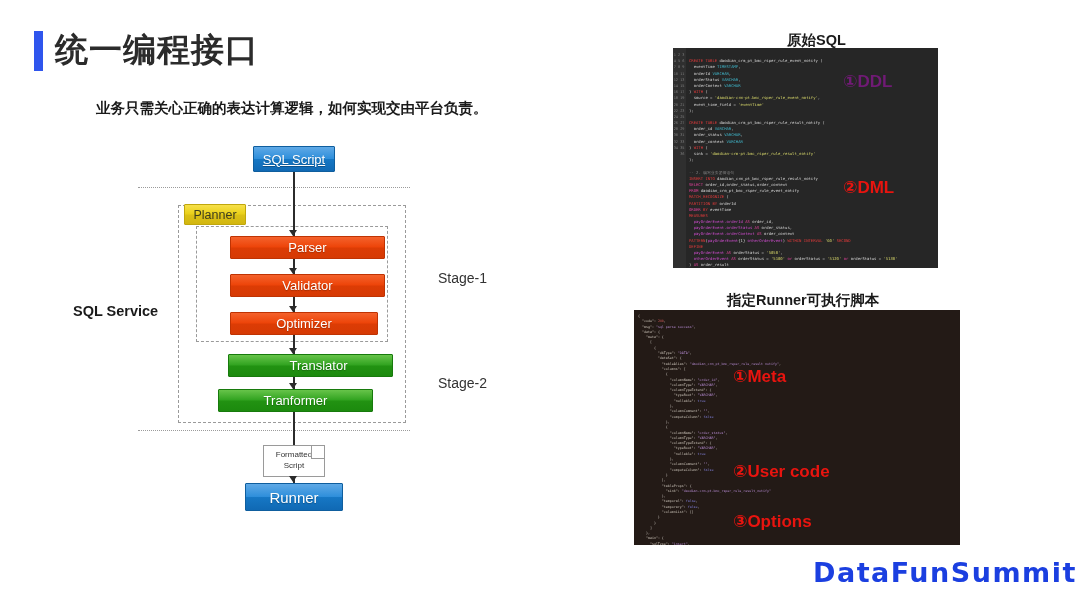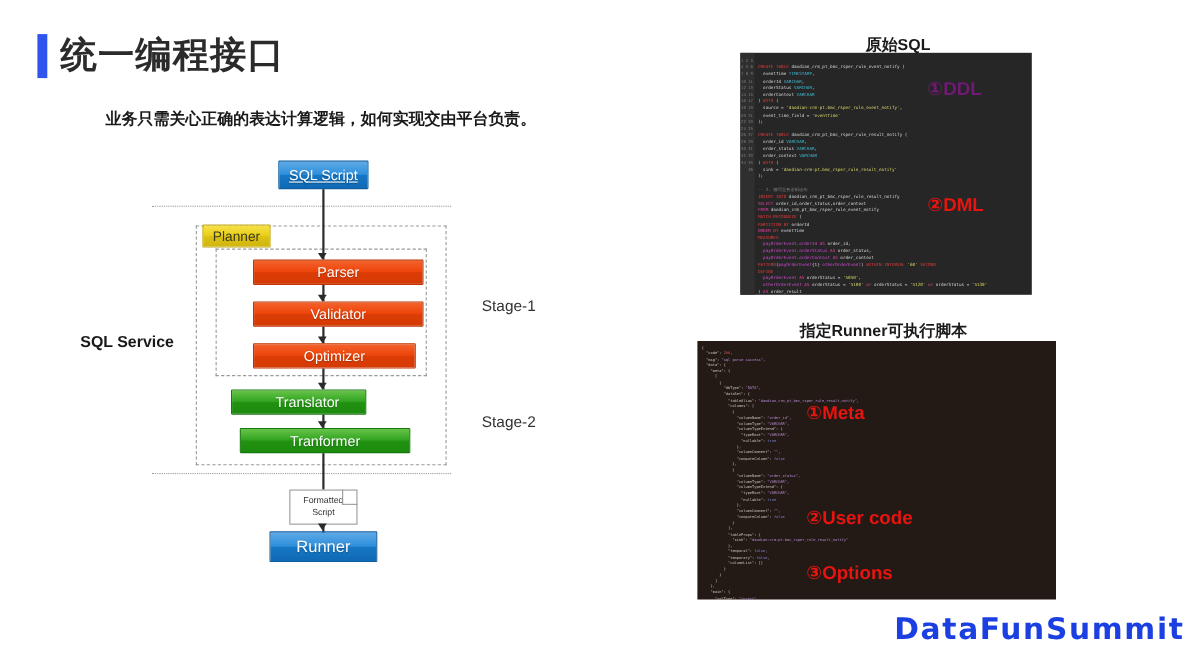--- a/index.html
+++ b/index.html
@@ -87,21 +87,21 @@
     color: #3c3c1e;
     text-shadow: none;
     font-size: 12.5px;
   }
 
   #n-sqlscript { left: 253px; top: 16px; width: 82px; height: 26px; text-decoration: underline; }
   #n-planner   { left: 184px; top: 74px; width: 62px; height: 21px; z-index: 4; }
   #n-parser    { left: 218px; top: 106px; width: 155px; height: 23px; }
   #n-validator { left: 218px; top: 144px; width: 155px; height: 23px; }
   #n-optimizer { left: 218px; top: 182px; width: 148px; height: 23px; }
-  #n-translator{ left: 210px; top: 224px; width: 123px; height: 23px; padding-left: 16px; }
+  #n-translator{ left: 228px; top: 224px; width: 165px; height: 23px; padding-left: 16px; }
   #n-transformer{left: 218px; top: 259px; width: 155px; height: 23px; }
   #n-runner    { left: 245px; top: 353px; width: 98px; height: 28px; font-size: 15px; }
 
   
   .dashbox {
     position: absolute;
     box-sizing: border-box;
     border: 1px dashed #9a9a9a;
   }
   #box-outer { left: 178px; top: 75px; width: 228px; height: 218px; }

